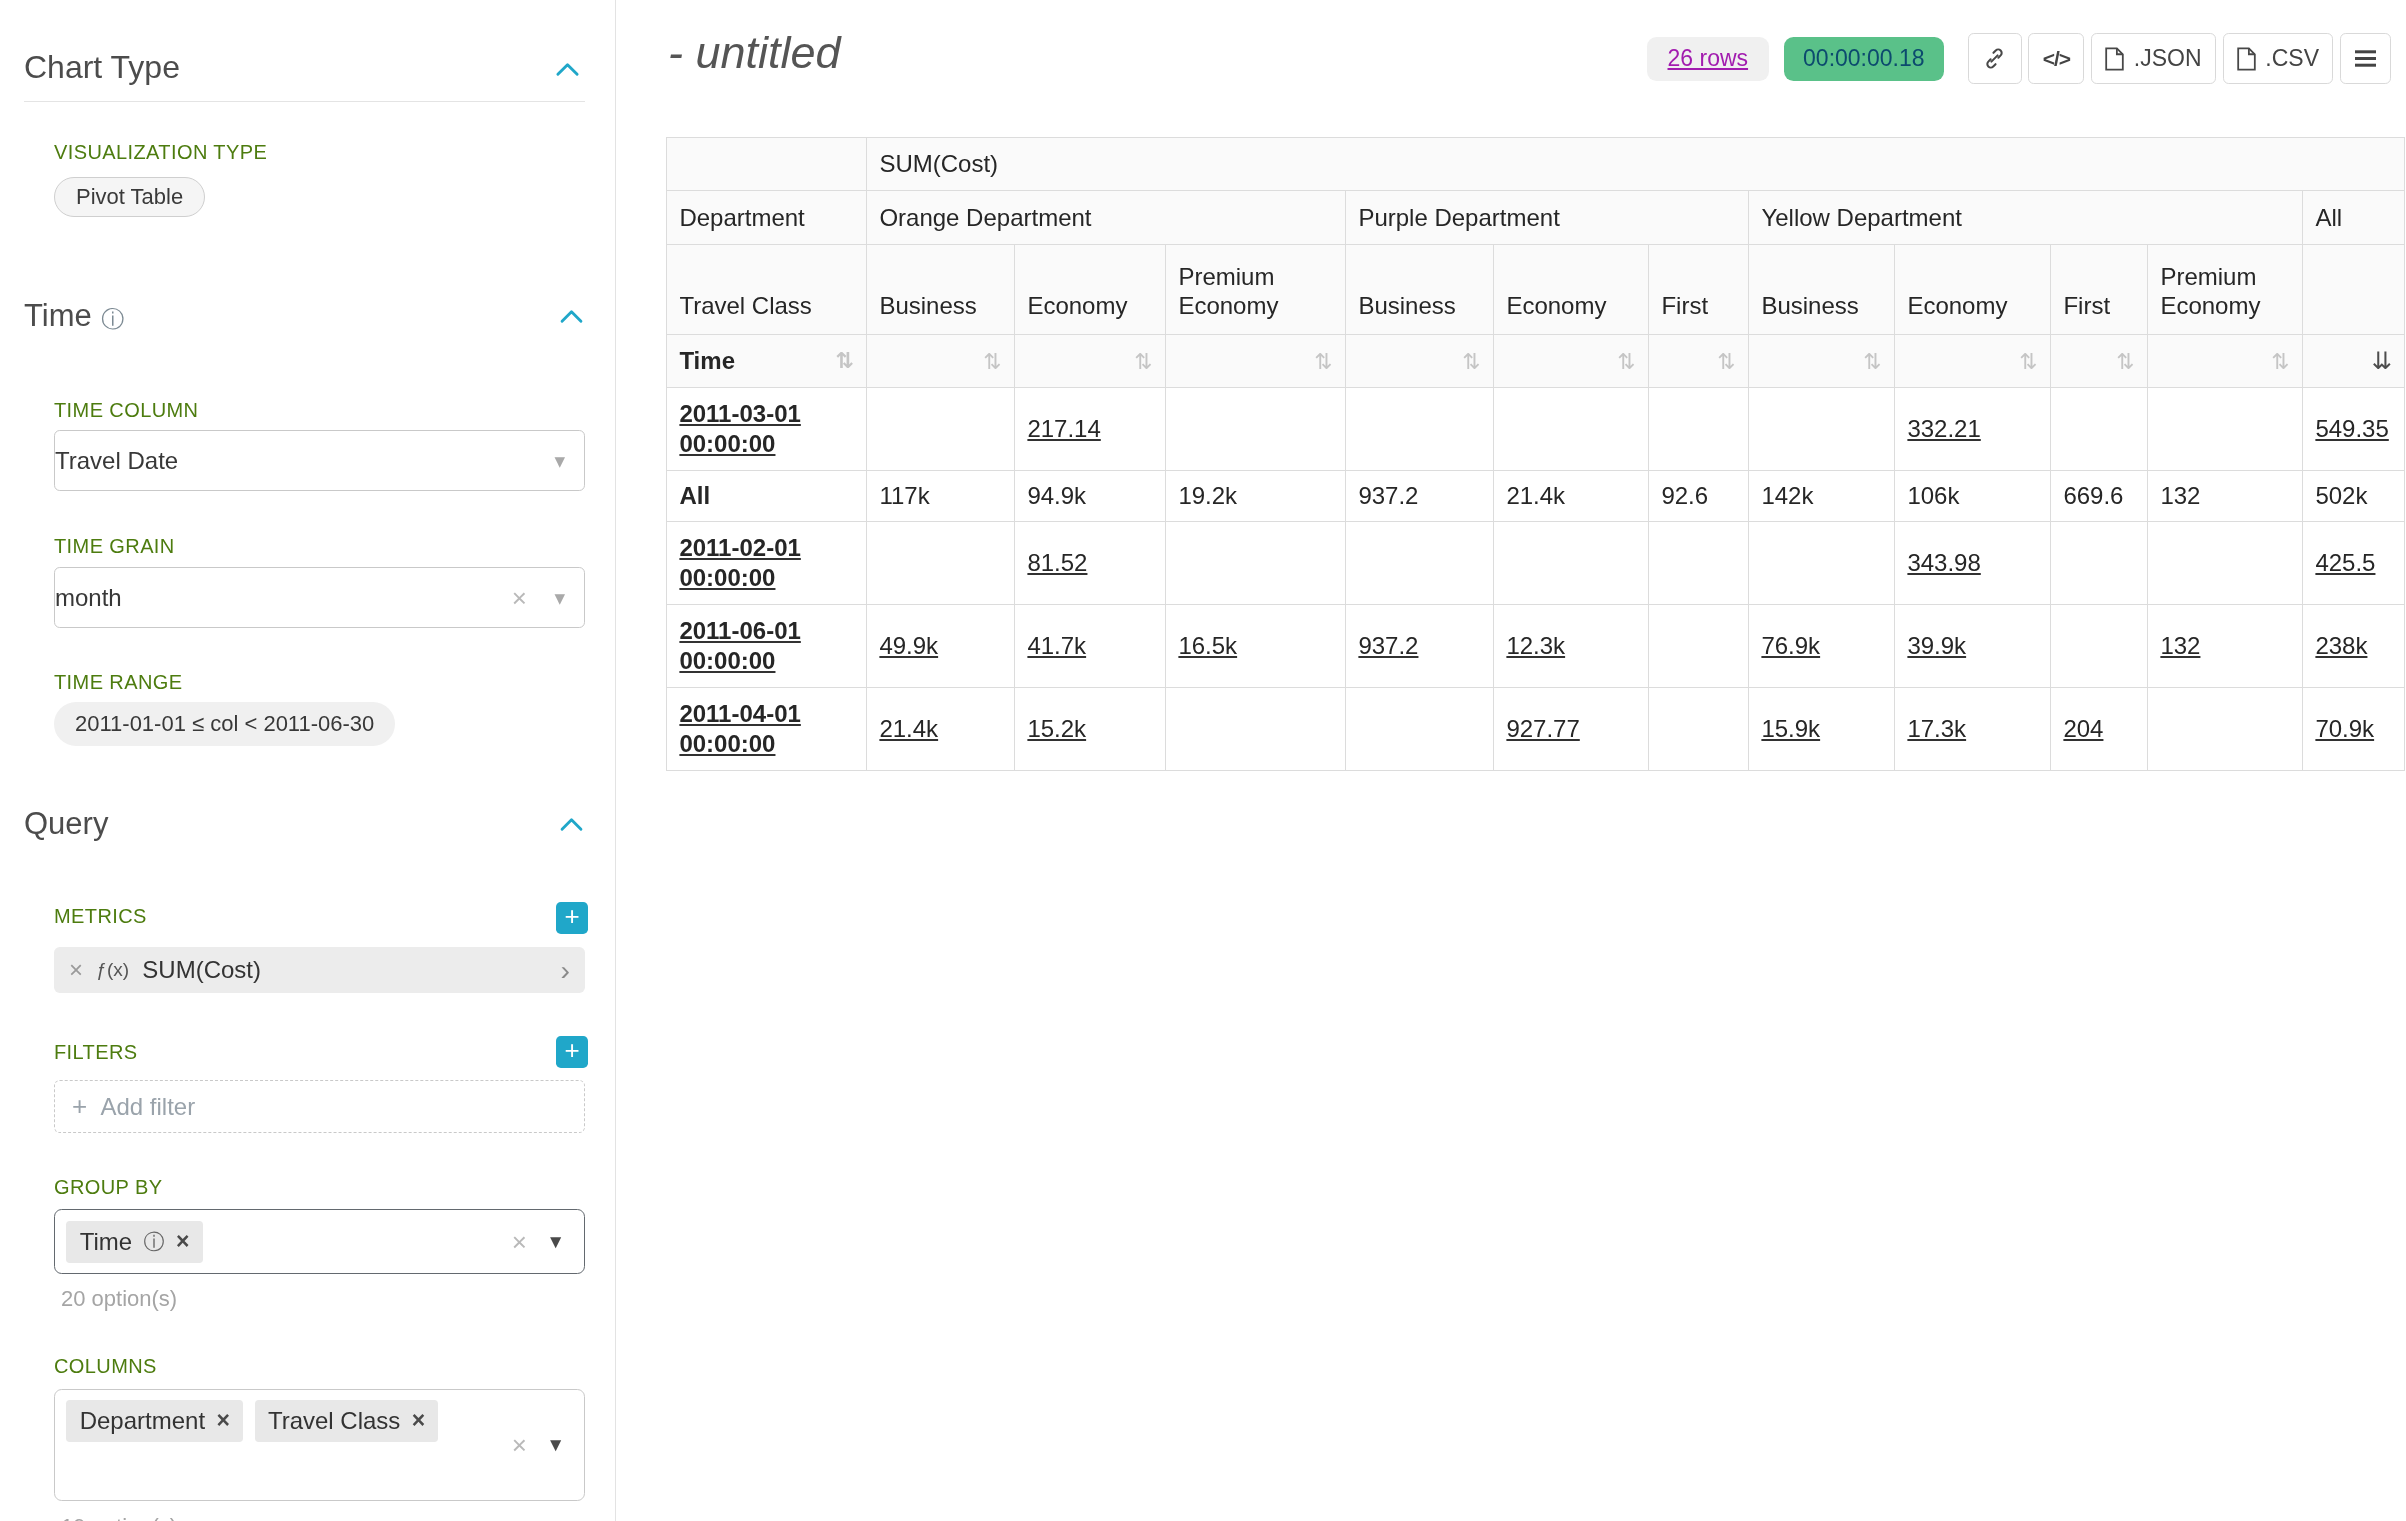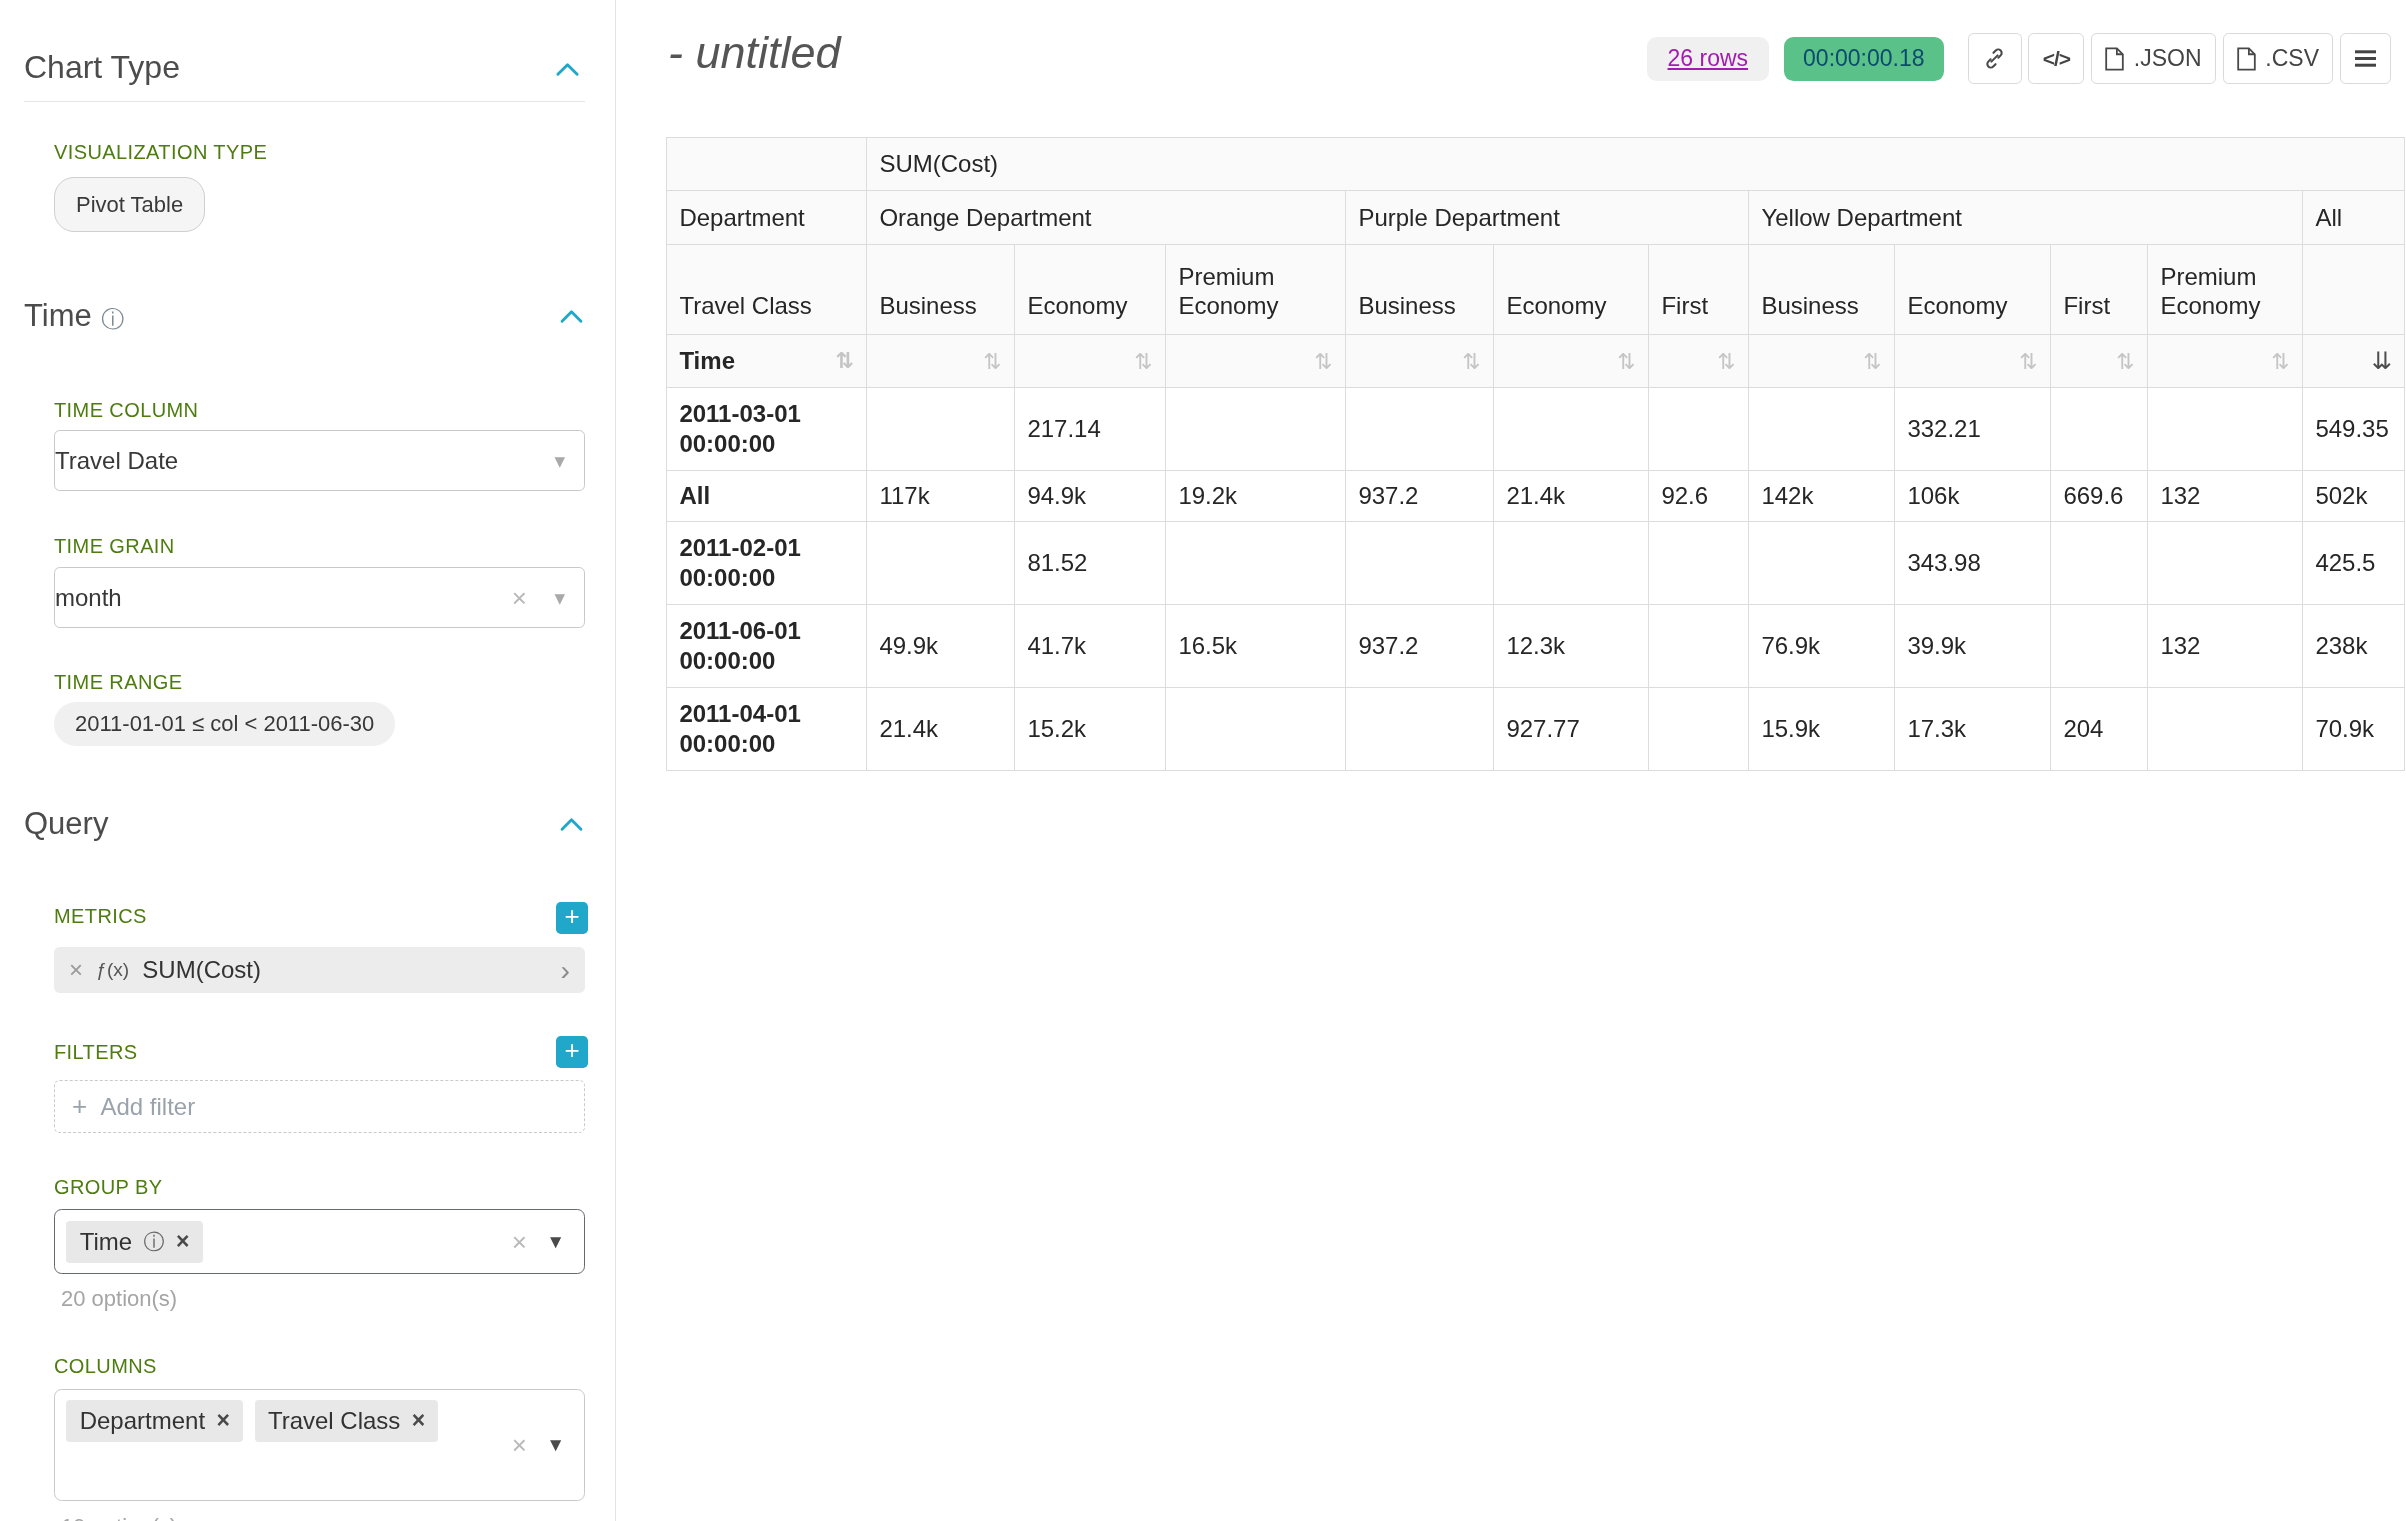--- a/index.html
+++ b/index.html
@@ -21,21 +21,21 @@
   }
   .btn-run { border-radius:7.6px 0 0 7.6px; }
   .btn-save { border-radius:0 7.6px 7.6px 0; margin-left:-1px; }
 
   .chart-type-heading { position:absolute; top:48px; left:24px; z-index:1; margin:0; font-size:32px; font-weight:400; color:#4c4c4c; line-height:38px; }
   .chart-type-chevron { position:absolute; top:57px; left:554px; z-index:1; }
   .divider { position:absolute; top:101px; left:24px; width:561px; height:1px; background:#e4e4e4; }
 
   .ctl-label { position:absolute; left:54px; font-size:20px; color:#4d7c0f; letter-spacing:0.4px; }
 
-  .viz-pill { position:absolute; top:177px; left:54px; height:55px; border:1px solid #cfcfcf; background:#f5f5f5;
+  .viz-pill { position:absolute; top:177px; left:54px; height:40px; border:1px solid #cfcfcf; background:#f5f5f5;
     border-radius:20px; padding:0 21px; display:inline-flex; align-items:center; font-size:22px; color:#3a3a3a; cursor:pointer; }
 
   .section-heading { position:absolute; left:24px; width:561px; display:flex; align-items:center; font-size:31px; color:#4c4c4c; }
   .section-heading .info { font-size:23px; color:#7c8a93; margin-left:9.5px; margin-top:5.7px; cursor:pointer; }
   .section-heading .collapse { margin-left:auto; cursor:pointer; }
 
   .select { position:absolute; left:54px; width:531px; height:61px; background:#fff; border:1px solid #c9c9c9; border-radius:5.7px;
     display:flex; align-items:center; padding:0 0; font-size:24px; color:#383838; cursor:pointer; }
   .select .caret { position:absolute; right:19px; top:50%; transform:translateY(-50%); color:#a9a9a9; font-size:21px; }
   .select .caret.dark { color:#4a4a4a; font-size:19px; }
@@ -88,21 +88,21 @@
   .pivot tr.r3 { height:90px; }
   .pivot tr.r3 th { vertical-align:bottom; padding-bottom:13.3px; line-height:29.5px; }
   .pivot tr.r4 { height:53px; }
   .pivot .cellflex { display:flex; align-items:center; justify-content:space-between; }
   .pivot .time-label-cell { font-weight:700; }
   .pivot .sort-cell { text-align:right; }
   .sort { color:#c5c5c5; font-size:22px; cursor:pointer; }
   .sort.active { color:#4d4d4d; font-size:24px; }
   .pivot tbody th { font-weight:700; line-height:30px; background:#fff; }
   .pivot tbody td { background:#fff; }
-  .pivot tbody tr.data-row { height:83px; }
+  .pivot tbody tr.data-row { height:83px;text-decoration:underline; }
   .pivot tbody tr.total-row { height:51px; }
 </style>
 </head>
 <body>
 
 <div class="sidebar">
 
   <h3 class="chart-type-heading">Chart Type</h3>
   <svg class="chart-type-chevron" width="27" height="25" viewBox="0 0 28 26">
     <polyline points="4,18 14,8 24,18" fill="none" stroke="#20a7c9" stroke-width="3" stroke-linecap="round" stroke-linejoin="round"></polyline>

